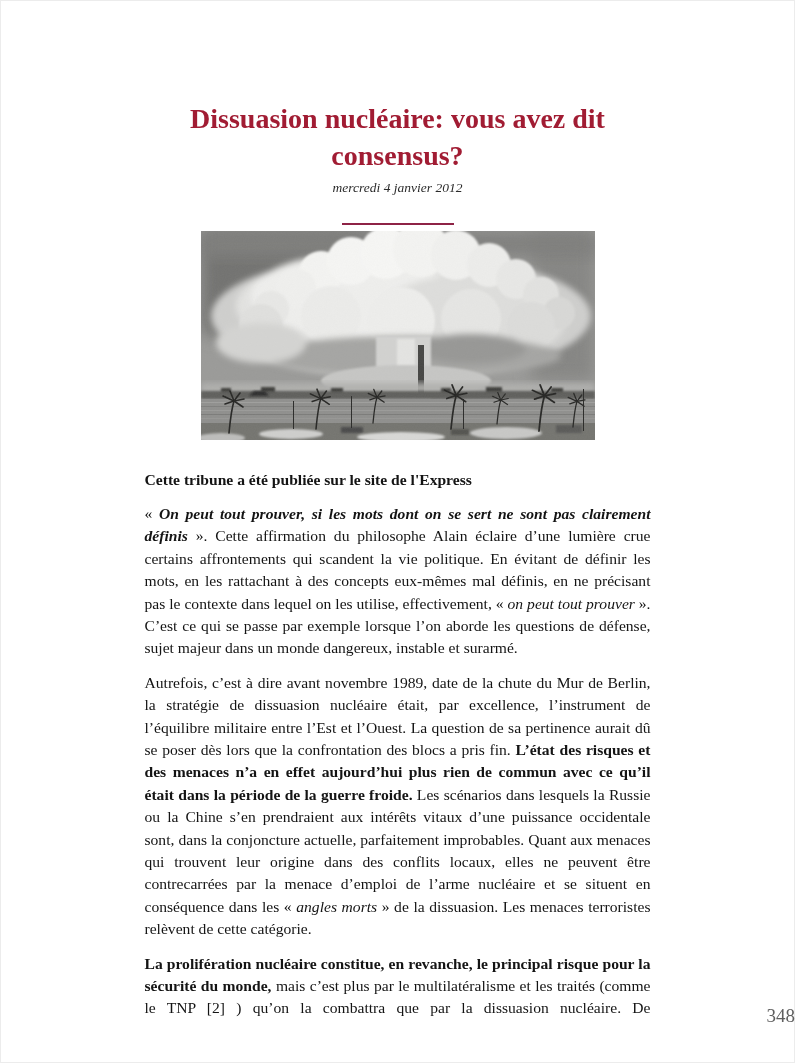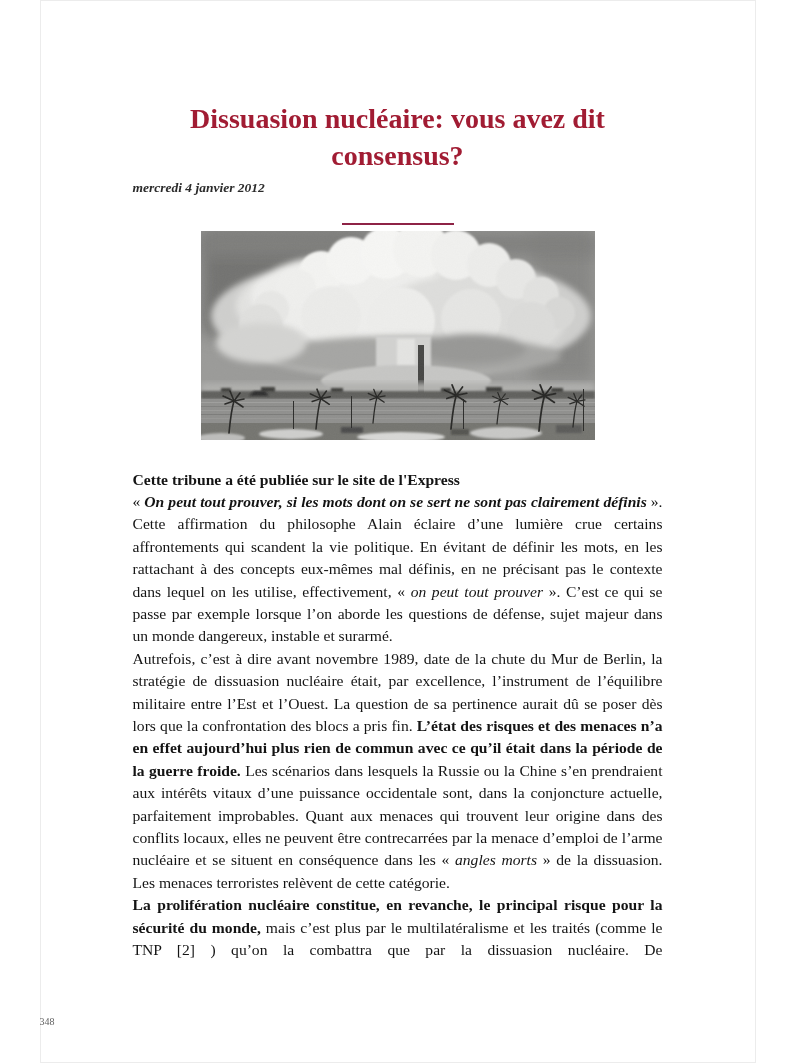--- a/index.html
+++ b/index.html
@@ -4,65 +4,64 @@
 <style>
   :root{
     --title:#A11C33;
     --rule:#8E2346;
     --text:#141414;
     --page_number:#5f5f5f;
   }
   html,body{margin:0;padding:0;background:#ffffff;}
   .page{
     position:relative;
-    width:716px;height:1063px;
+    width:795px;height:1063px;
     margin:0 auto;
     background:#ffffff;
     box-shadow:inset 0 0 0 1px #ececec;
     font-family:"Liberation Serif","DejaVu Serif",serif;
     color:var(--text);
     overflow:hidden;
   }
   .content{width:530px;margin:0 auto;padding-top:100px;}
   h1.title{
     margin:0;
     font-size:28px;line-height:37px;
     font-weight:bold;text-align:center;
     color:var(--title);
   }
   .date{
     margin-top:5px;
-    text-align:left;
+    text-align:center;
     font-style:italic;
     font-size:13.5px;line-height:18px;
     color:#2b2b2b;
-    font-weight:bold;
   }
   .rule{
     border:none;height:1.5px;width:112px;
     background:var(--rule);
     margin:26px auto 0 auto;
   }
   figure.photo{margin:6px 0 0 0;padding:0;text-align:center;}
   figure.photo svg{display:block;margin:0 auto;}
   .article{
     margin-top:29px;
     font-size:15.6px;
     line-height:22.4px;
     text-align:justify;
   }
-  .article p{margin:0;font-family:Liberation Serif, serif;}
+  .article p{margin:12px;font-family:Liberation Serif, serif;}
   .article .b{font-weight:bold;}
   .article .i{font-style:italic;}
   .article p.justify-last{text-align-last:justify;}
   .pagenum{
     position:absolute;
     left:0;right:0;bottom:36px;
-    text-align:left;
-    font-size:10px;
+    text-align:right;
+    font-size:19px;
     color:var(--page_number);
   }
 </style>
 </head>
 <body>
 
 <div class="page">
   <div class="content">
 
     <h1 class="title">Dissuasion nucléaire: vous avez dit consensus?</h1>

